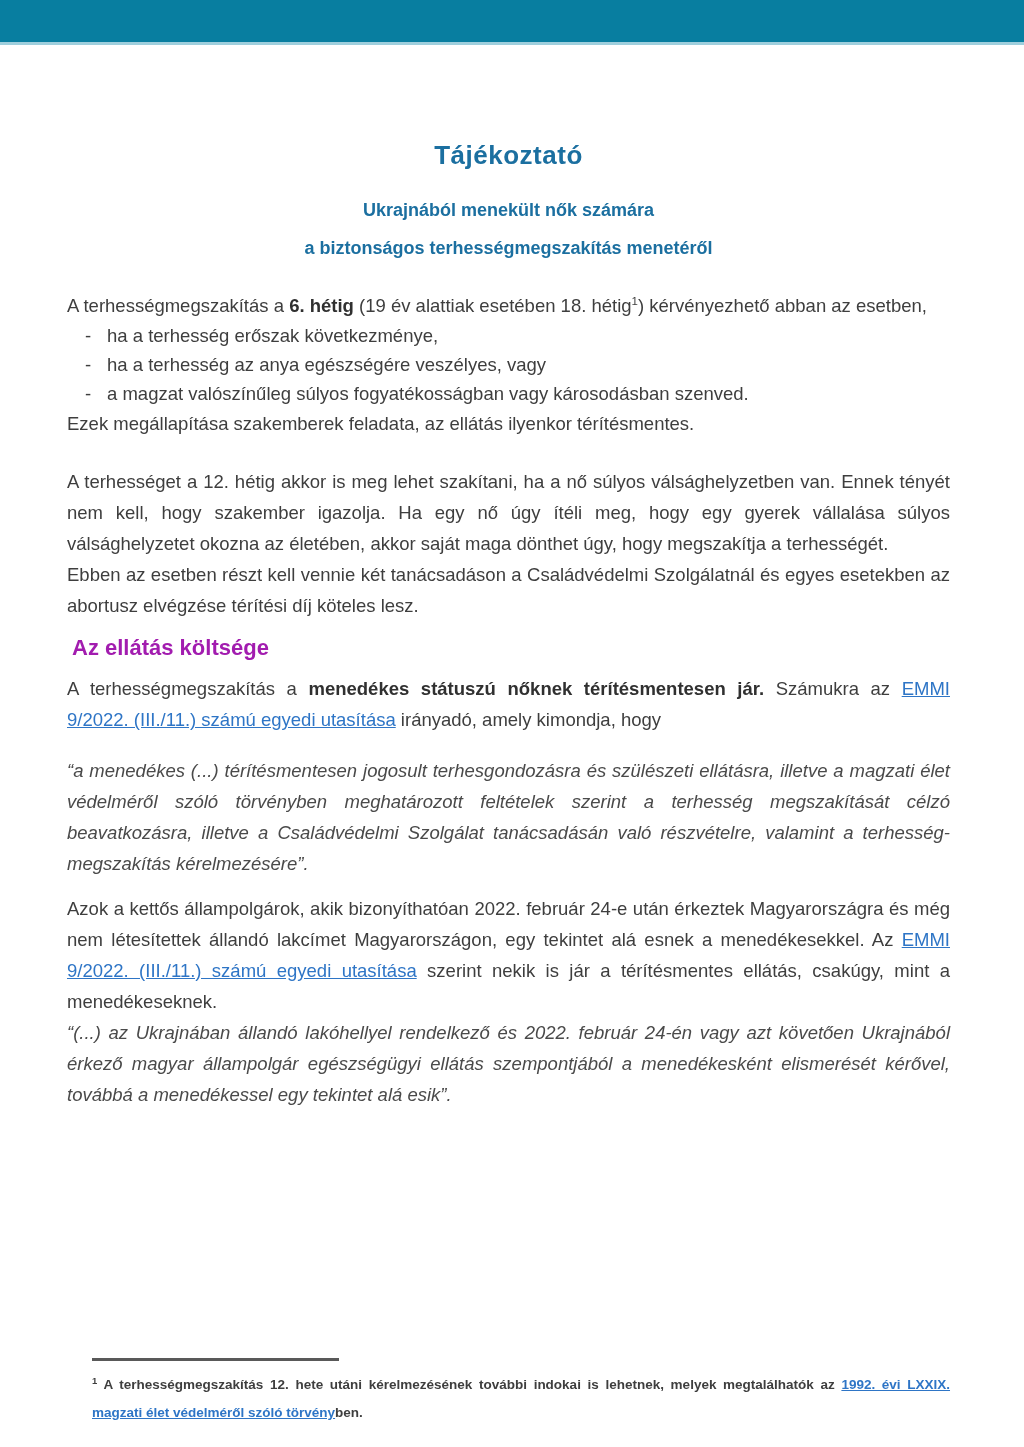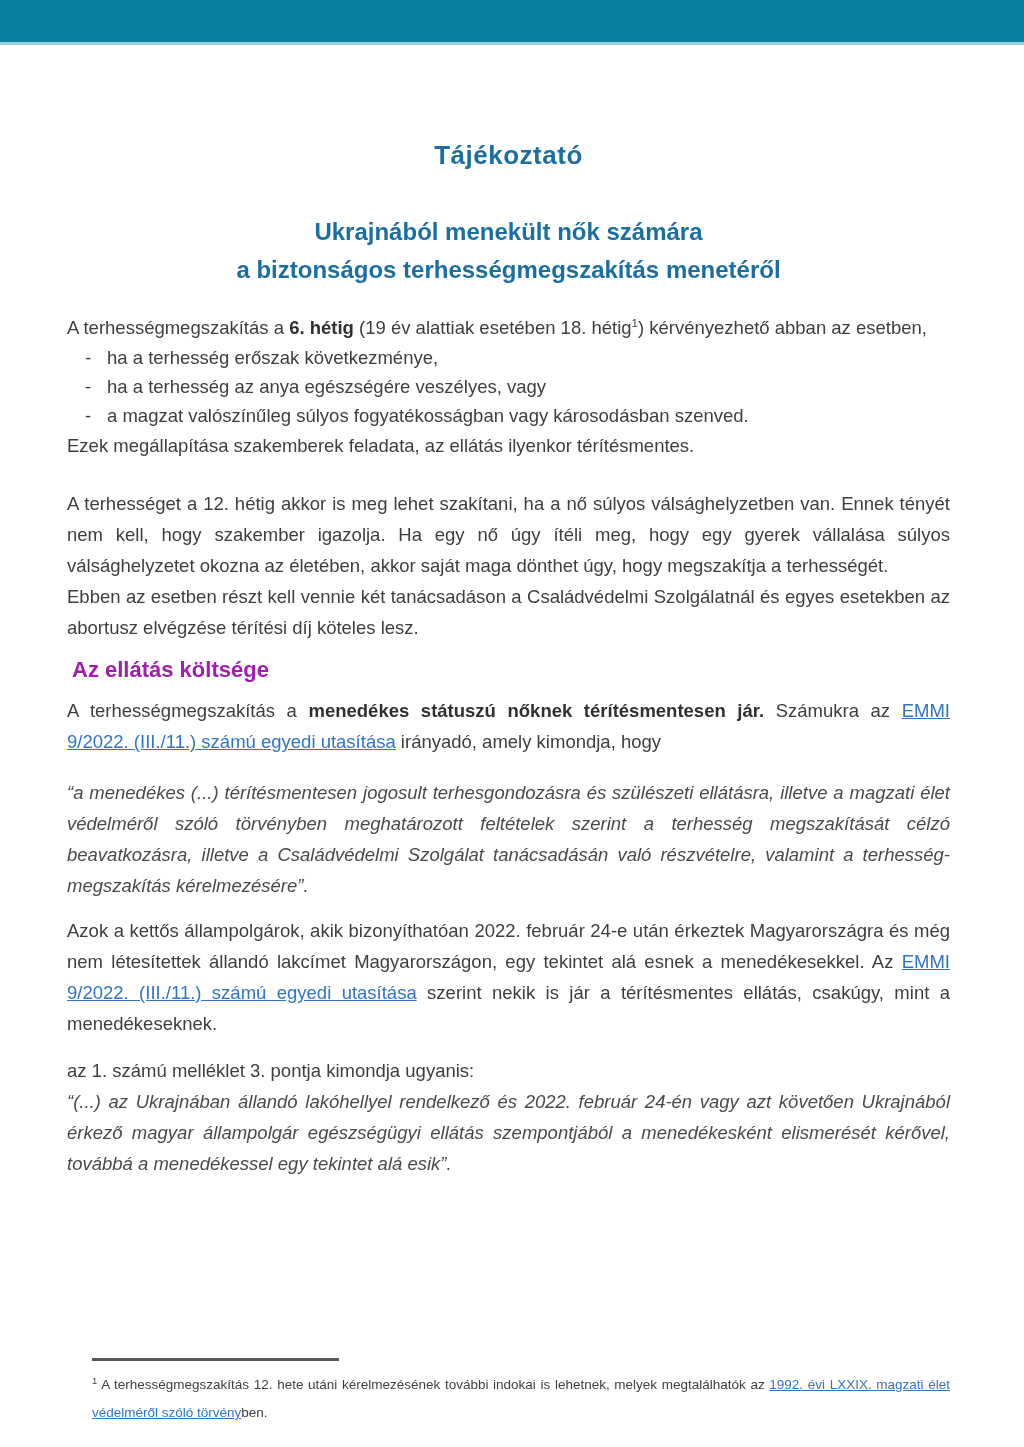--- a/index.html
+++ b/index.html
@@ -24,24 +24,24 @@
   }
   .doc-title {
     margin-top: 95px;
     text-align: center;
     color: #1b6fa0;
     font-size: 26px;
     font-weight: 700;
     letter-spacing: 0.5px;
   }
   .doc-subtitle {
-    margin-top: 42px;
+    margin-top: 20px;
     text-align: center;
     color: #1b6fa0;
-    font-size: 24px;
+    font-size: 18px;
     font-weight: 700;
     line-height: 38px;
   }
   p.body-par {
     font-size: 18.5px;
     line-height: 31px;
     text-align: justify;
   }
   .intro        { margin-top: 22px; }
   .deadline     { margin-top: 23px; }
@@ -100,20 +100,21 @@
     width: 247px;
     height: 3px;
     background: #595959;
     margin-bottom: 10px;
   }
   .footnote-text {
     font-size: 13.5px;
     line-height: 28px;
     text-align: justify;
     color: #3e3e3e;
+    font-weight: bold;
   }
   .footnote-text sup { font-size: 0.7em; vertical-align: super; line-height: 0; }
 </style>
 </head>
 <body>
 
 <div class="header-bar"></div>
 
 <div class="page-content">
 
@@ -148,21 +149,20 @@
   <p class="body-par counseling"><span>Ebben az esetben részt kell vennie két tanácsadáson a Családvédelmi Szolgálatnál és egyes esetekben az abortusz elvégzése térítési díj köteles lesz.</span></p>
 
   <h2 class="section-heading">Az ellátás költsége</h2>
 
   <p class="body-par coverage"><span>A terhességmegszakítás a </span><b class="seg-bold">menedékes státuszú nőknek térítésmentesen jár.</b><span> Számukra az </span><a class="doc-link">EMMI 9/2022. (III./11.) számú egyedi utasítása</a><span> irányadó, amely kimondja, hogy</span></p>
 
   <p class="quote"><span>“a menedékes (...) térítésmentesen jogosult terhesgondozásra és szülészeti ellátásra, illetve a magzati élet védelméről szóló törvényben meghatározott feltételek szerint a terhesség megszakítását célzó beavatkozásra, illetve a Családvédelmi Szolgálat tanácsadásán való részvételre, valamint a terhesség-megszakítás kérelmezésére”.</span></p>
 
   <p class="body-par dual"><span>Azok a kettős állampolgárok, akik bizonyíthatóan 2022. február 24-e után érkeztek Magyarországra és még nem létesítettek állandó lakcímet Magyarországon, egy tekintet alá esnek a menedékesekkel. Az </span><a class="doc-link">EMMI 9/2022. (III./11.) számú egyedi utasítása</a><span> szerint nekik is jár a térítésmentes ellátás, csakúgy, mint a menedékeseknek.</span></p>
 
-  <p class="body-par annex-intro"><span>az 1. számú melléklet 3. pontja kimondja ugyanis:</span></p>
   <p class="quote annex-quote"><span>“(...) az Ukrajnában állandó lakóhellyel rendelkező és 2022. február 24-én vagy azt követően Ukrajnából érkező magyar állampolgár egészségügyi ellátás szempontjából a menedékesként elismerését kérővel, továbbá a menedékessel egy tekintet alá esik”.</span></p>
 
 </div>
 
 <div class="footnote-block">
   <div class="footnote-separator"></div>
   <p class="footnote-text"><sup>1</sup><span> A terhességmegszakítás 12. hete utáni kérelmezésének további indokai is lehetnek, melyek megtalálhatók az </span><a class="doc-link">1992. évi LXXIX. magzati élet védelméről szóló törvény</a><span>ben.</span></p>
 </div>
 
 </body></html>

